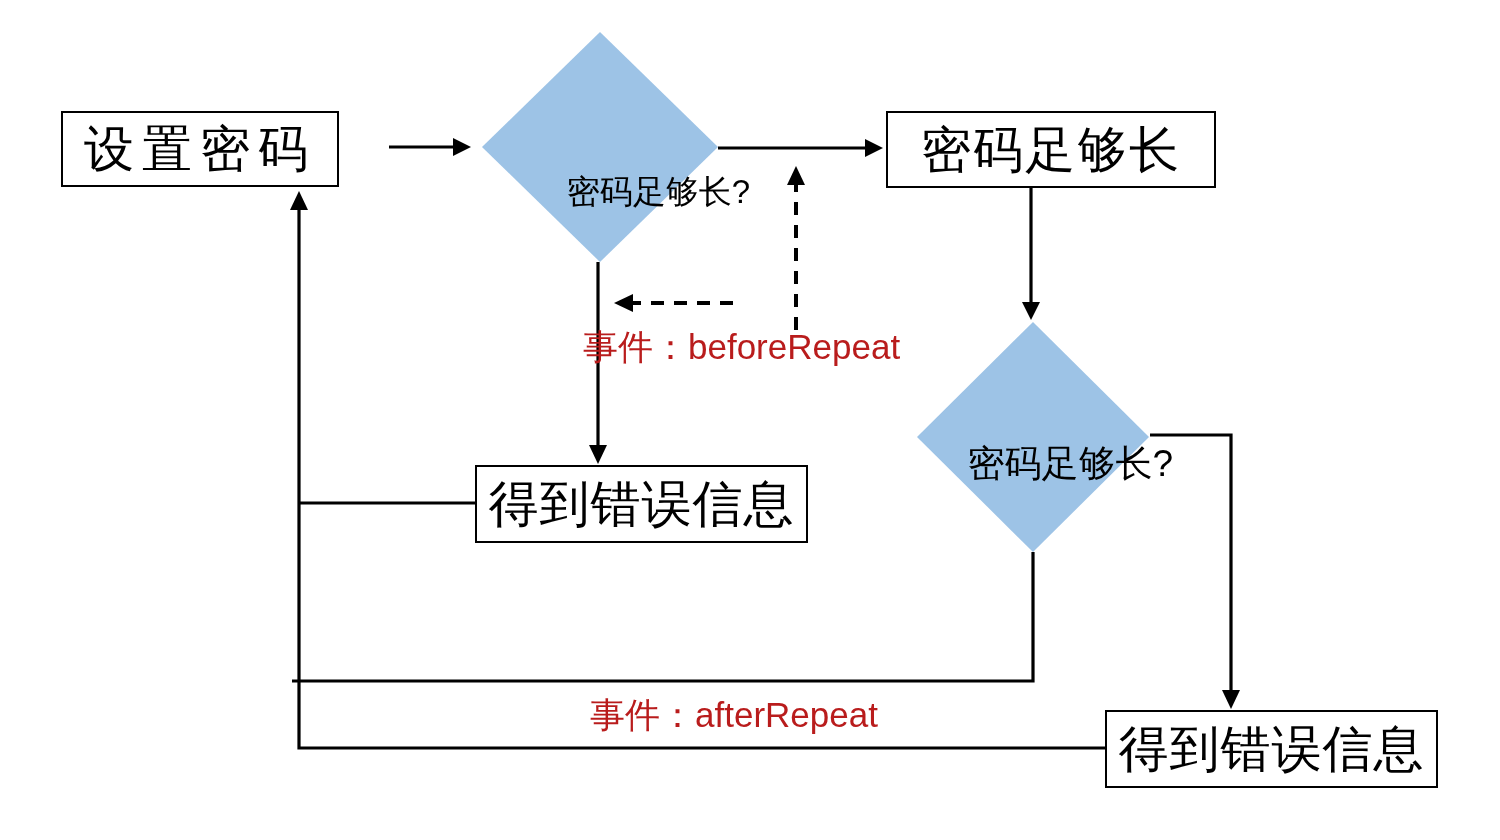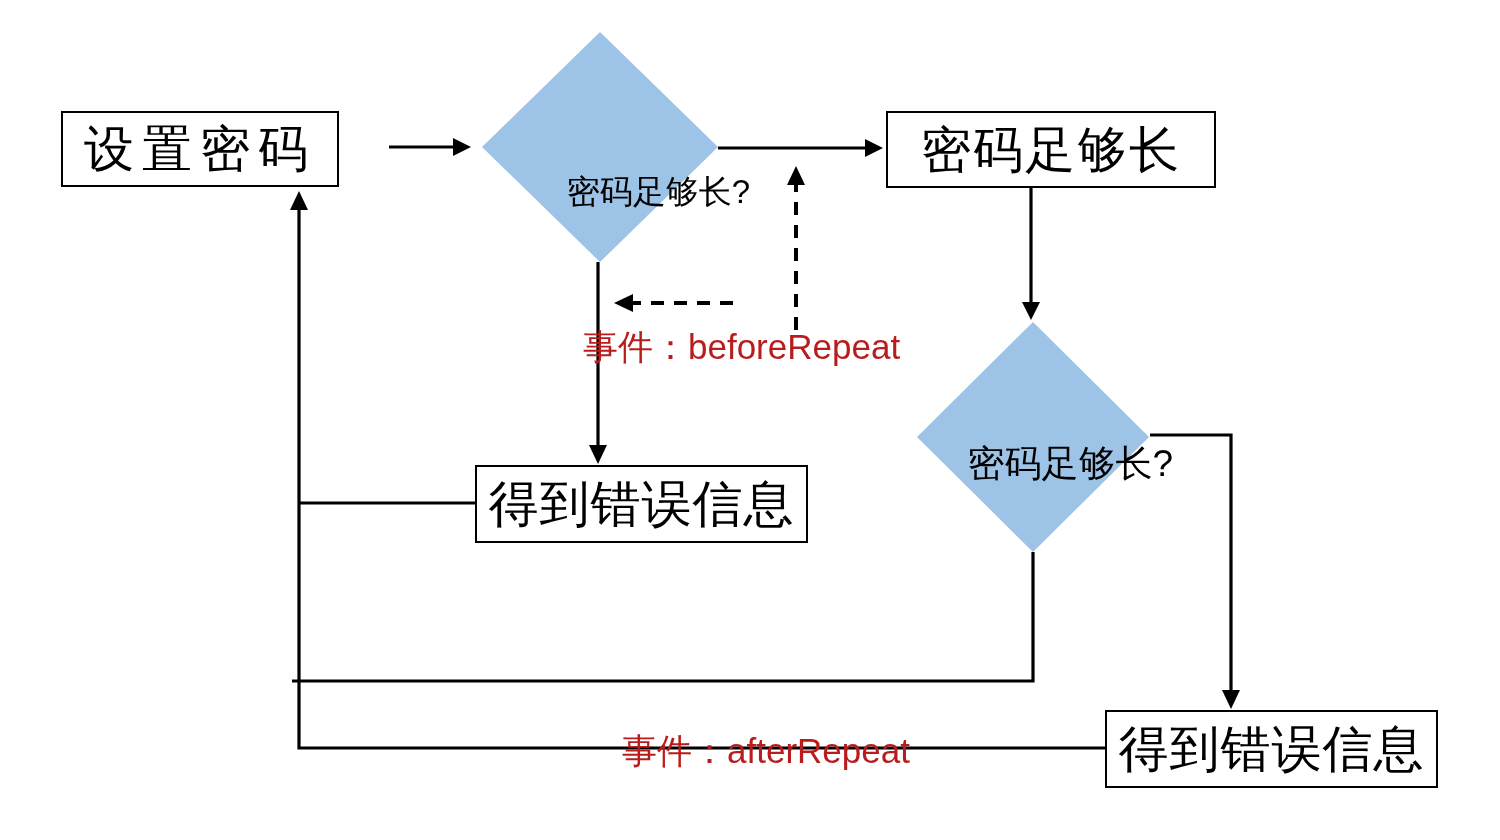--- a/index.html
+++ b/index.html
@@ -50,21 +50,21 @@
   .label-length-check { left: 450px; top: 130px; width: 300px; font-size: 33px; line-height: 36px; }
   .label-input-match  { left: 873px; top: 401px; width: 300px; font-size: 37px; line-height: 38px; }
   .event-label {
     position: absolute;
     font-size: 35px;
     line-height: 38px;
     white-space: nowrap;
     color: #b91c1c;
   }
   .label-before-repeat { left: 583px; top: 328px; }
-  .label-after-repeat  { left: 590px; top: 732px; margin-left: 32px; }
+  .label-after-repeat  { left: 590px; top: 696px; }
 </style>
 </head>
 <body>
 
 <div class="canvas">
 
   <svg class="layer" width="1500" height="840" viewBox="0 0 1500 840">
 
     <polygon fill="#9dc3e6" points="600,32 718,147 600,262 482,147"></polygon>
     <polygon fill="#9dc3e6" points="1033,322 1149,437 1033,552 917,437"></polygon>

